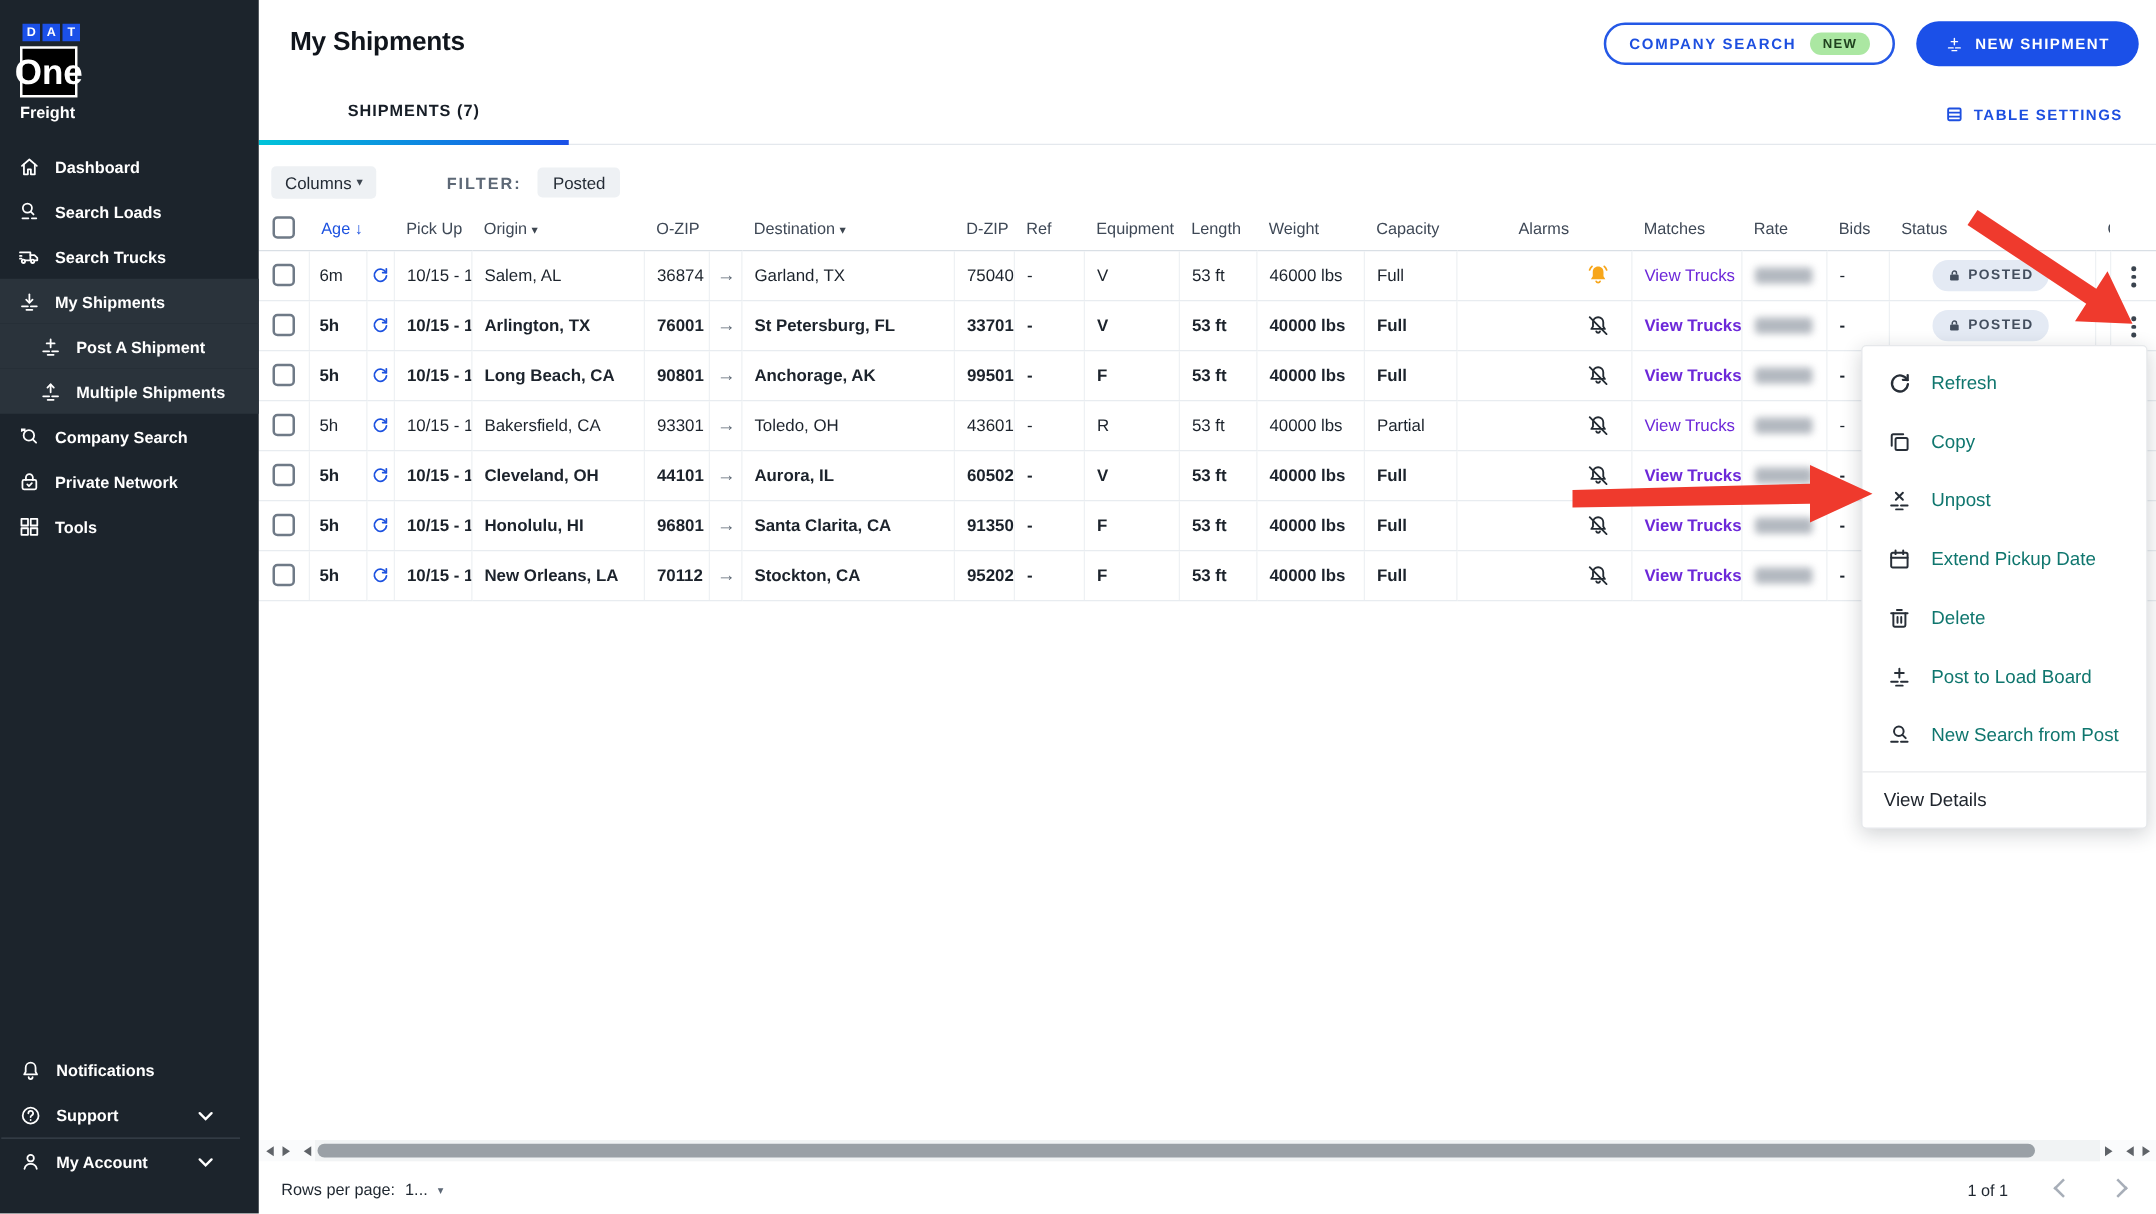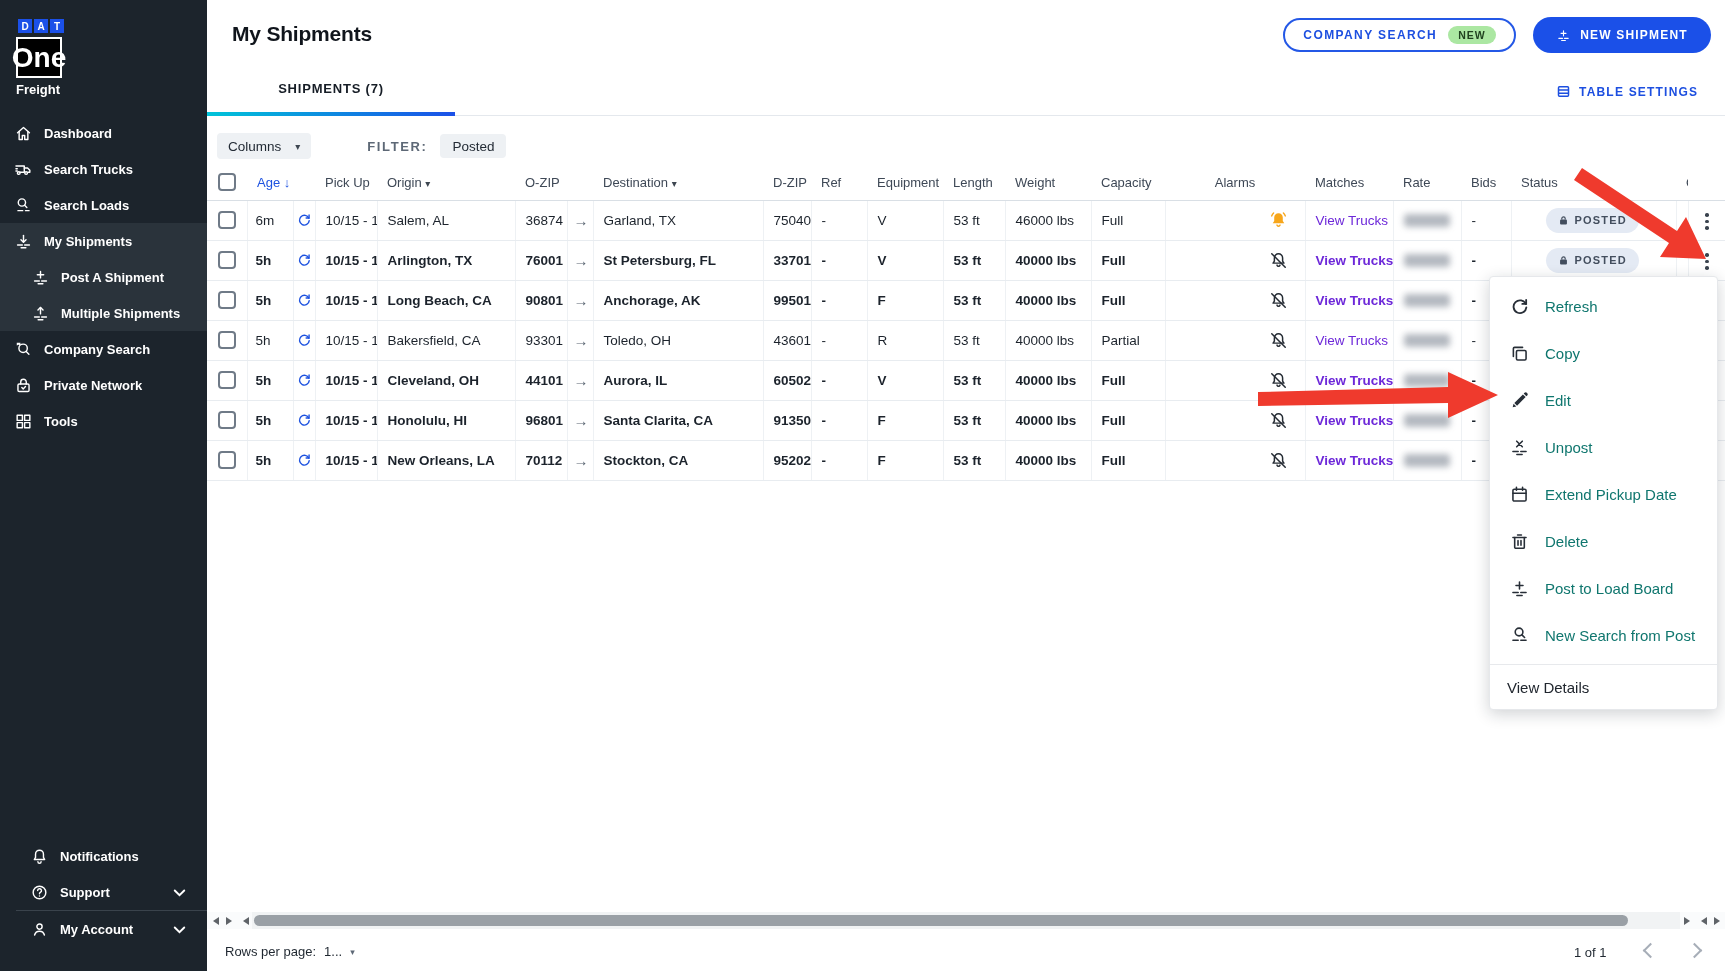--- a/index.html
+++ b/index.html
@@ -14,21 +14,21 @@
                    display:flex; align-items:center; justify-content:center; }
   .logo-one { position:absolute; left:16px; top:37px; width:46px; height:41px; background:#000;
               border:2.5px solid #fff; color:#fff; font-size:28px; font-weight:700;
               display:flex; align-items:center; justify-content:center; }
   .logo-freight { position:absolute; left:16px; top:82px; color:#fff; font-size:13px; font-weight:700; }
   .nav { position:absolute; left:0; top:115px; width:207px; }
   .nav-item { height:36px; display:flex; align-items:center; gap:11px; padding-left:14px;
               color:#fff; font-size:13px; font-weight:700; cursor:pointer; white-space:nowrap; }
   .nav-item.sub { padding-left:31px; }
   .nav-item.hl { background:#2a333b; }
-  .nav-footer { position:absolute; left:16px; top:838px; width:191px; }
+  .nav-footer { position:absolute; left:1px; top:838px; width:191px; }
   .nav-divider { height:1px; background:#3a434c; }
   .nav-chevron { margin-left:auto; margin-right:18px; width:13px; height:13px; color:#c7ced5; }
   .ic { display:inline-block; flex:none; }
   .ic svg { width:100%; height:100%; display:block; }
   .nav-item .ic { width:19px; height:19px; color:#fff; }
 
   
   .page-title { position:absolute; left:232px; top:22px; font-size:21px; font-weight:800; color:#10151c;
                 letter-spacing:-0.2px; }
   .btn-company { position:absolute; left:1283px; top:18px; width:233px; height:34px; background:#fff;
@@ -50,21 +50,21 @@
                    background:linear-gradient(90deg,#00c4d9,#1b50e8); }
   .tabs-border { position:absolute; left:207px; top:115px; width:1518px; height:1px; background:#e4e8ed; }
   .table-settings { position:absolute; left:1556px; top:84px; display:flex; gap:8px; align-items:center;
                     color:#1d4fe0; font-size:12px; font-weight:700; letter-spacing:1.2px; cursor:pointer; }
   .table-settings .ic { width:15px; height:15px; }
 
   
   .toolbar { position:absolute; left:217px; top:133px; display:flex; align-items:center; }
   .btn-columns { height:26px; padding:0 11px; background:#eef1f4; border:none; border-radius:4px;
                  font-family:inherit; font-size:13.5px; color:#232b35; display:flex; align-items:center;
-                 gap:14px; cursor:pointer; }
+                 gap:4px; cursor:pointer; }
   .caret { font-size:10px; color:#3d4650; }
   .filter-label { margin-left:56px; font-size:13px; font-weight:700; letter-spacing:1.6px; color:#5d6876; }
   .filter-chip { margin-left:13px; height:24px; padding:0 12px; background:#eef1f4; border-radius:4px;
                  font-size:13.5px; color:#232b35; display:flex; align-items:center; cursor:pointer; }
 
   
   .grid { position:absolute; left:207px; top:165px; width:1518px; }
   table { border-collapse:collapse; table-layout:fixed; width:1518px; }
   thead th { height:35px; font-size:13px; color:#3e4856; font-weight:400; text-align:left;
              padding:0 0 0 10px; border-bottom:1px solid #d9dfe5; white-space:nowrap; overflow:hidden; }
@@ -148,38 +148,38 @@
             <svg viewBox="0 0 24 24" fill="none" stroke="currentColor" stroke-width="1.8" stroke-linecap="round" stroke-linejoin="round">
               <path d="M4.5 11 12 4.5 19.5 11"></path>
               <path d="M6.5 9.5V19.5H10.5V14.5H13.5V19.5H17.5V9.5"></path>
             </svg>
           </span>
           <span>Dashboard</span>
         </div>
         <div class="nav-item">
           <span class="ic">
             <svg viewBox="0 0 24 24" fill="none" stroke="currentColor" stroke-width="1.8" stroke-linecap="round" stroke-linejoin="round">
+              <circle cx="10" cy="8.2" r="4.6"></circle>
+              <path d="M13.4 11.8 16.2 14.6"></path>
+              <path d="M5 18.5h6M14.5 18.5h4.5"></path>
+            </svg>
+          </span>
+          <span>Search Loads</span>
+        </div>
+        <div class="nav-item">
+          <span class="ic">
+            <svg viewBox="0 0 24 24" fill="none" stroke="currentColor" stroke-width="1.8" stroke-linecap="round" stroke-linejoin="round">
               <path d="M2.5 7.5h10.5v8H7.5"></path>
               <path d="M13 10.2h4.1l2.9 2.8v2.5h-2.2"></path>
               <circle cx="6" cy="16.5" r="1.7"></circle>
               <circle cx="15.3" cy="16.5" r="1.7"></circle>
               <path d="M2.5 11h1.6M2.5 13.8h1.6"></path>
             </svg>
           </span>
           <span>Search Trucks</span>
-        </div>
-        <div class="nav-item">
-          <span class="ic">
-            <svg viewBox="0 0 24 24" fill="none" stroke="currentColor" stroke-width="1.8" stroke-linecap="round" stroke-linejoin="round">
-              <circle cx="10" cy="8.2" r="4.6"></circle>
-              <path d="M13.4 11.8 16.2 14.6"></path>
-              <path d="M5 18.5h6M14.5 18.5h4.5"></path>
-            </svg>
-          </span>
-          <span>Search Loads</span>
         </div>
         <div class="nav-item hl">
           <span class="ic">
             <svg viewBox="0 0 24 24" fill="none" stroke="currentColor" stroke-width="1.8" stroke-linecap="round" stroke-linejoin="round">
               <path d="M12 4.5v8"></path>
               <path d="M8.8 9.7 12 12.9l3.2-3.2"></path>
               <path d="M4.5 16.5h6M13.5 16.5h6M9 20h6"></path>
             </svg>
           </span>
           <span>My Shipments</span>
@@ -678,28 +678,20 @@
         <span class="ic">
           <svg viewBox="0 0 24 24" fill="none" stroke="currentColor" stroke-width="1.8" stroke-linecap="round" stroke-linejoin="round">
             <rect x="8.5" y="8.5" width="11" height="11" rx="1.4"></rect>
             <path d="M15.5 5h-9.1a1.4 1.4 0 0 0-1.4 1.4v9.1"></path>
           </svg>
         </span>
         <span>Copy</span>
       </div>
       <div class="menu-item">
         <span class="ic">
-          <svg viewBox="0 0 24 24" fill="currentColor">
-            <path d="M4.2 19.8l1-4.1 3.1 3.1-4.1 1zM6.1 14.8 15.9 5l3.1 3.1-9.8 9.8-3.1-3.1zM16.8 4.1l.9-.9a2.2 2.2 0 0 1 3.1 3.1l-.9.9-3.1-3.1z"></path>
-          </svg>
-        </span>
-        <span>Edit</span>
-      </div>
-      <div class="menu-item">
-        <span class="ic">
           <svg viewBox="0 0 24 24" fill="none" stroke="currentColor" stroke-width="1.8" stroke-linecap="round" stroke-linejoin="round">
             <path d="M8.8 4.8l6.4 6.4M15.2 4.8l-6.4 6.4"></path>
             <path d="M4.5 16.5h6M13.5 16.5h6M9 20h6"></path>
           </svg>
         </span>
         <span>Unpost</span>
       </div>
       <div class="menu-item">
         <span class="ic">
           <svg viewBox="0 0 24 24" fill="none" stroke="currentColor" stroke-width="1.8" stroke-linecap="round" stroke-linejoin="round">

